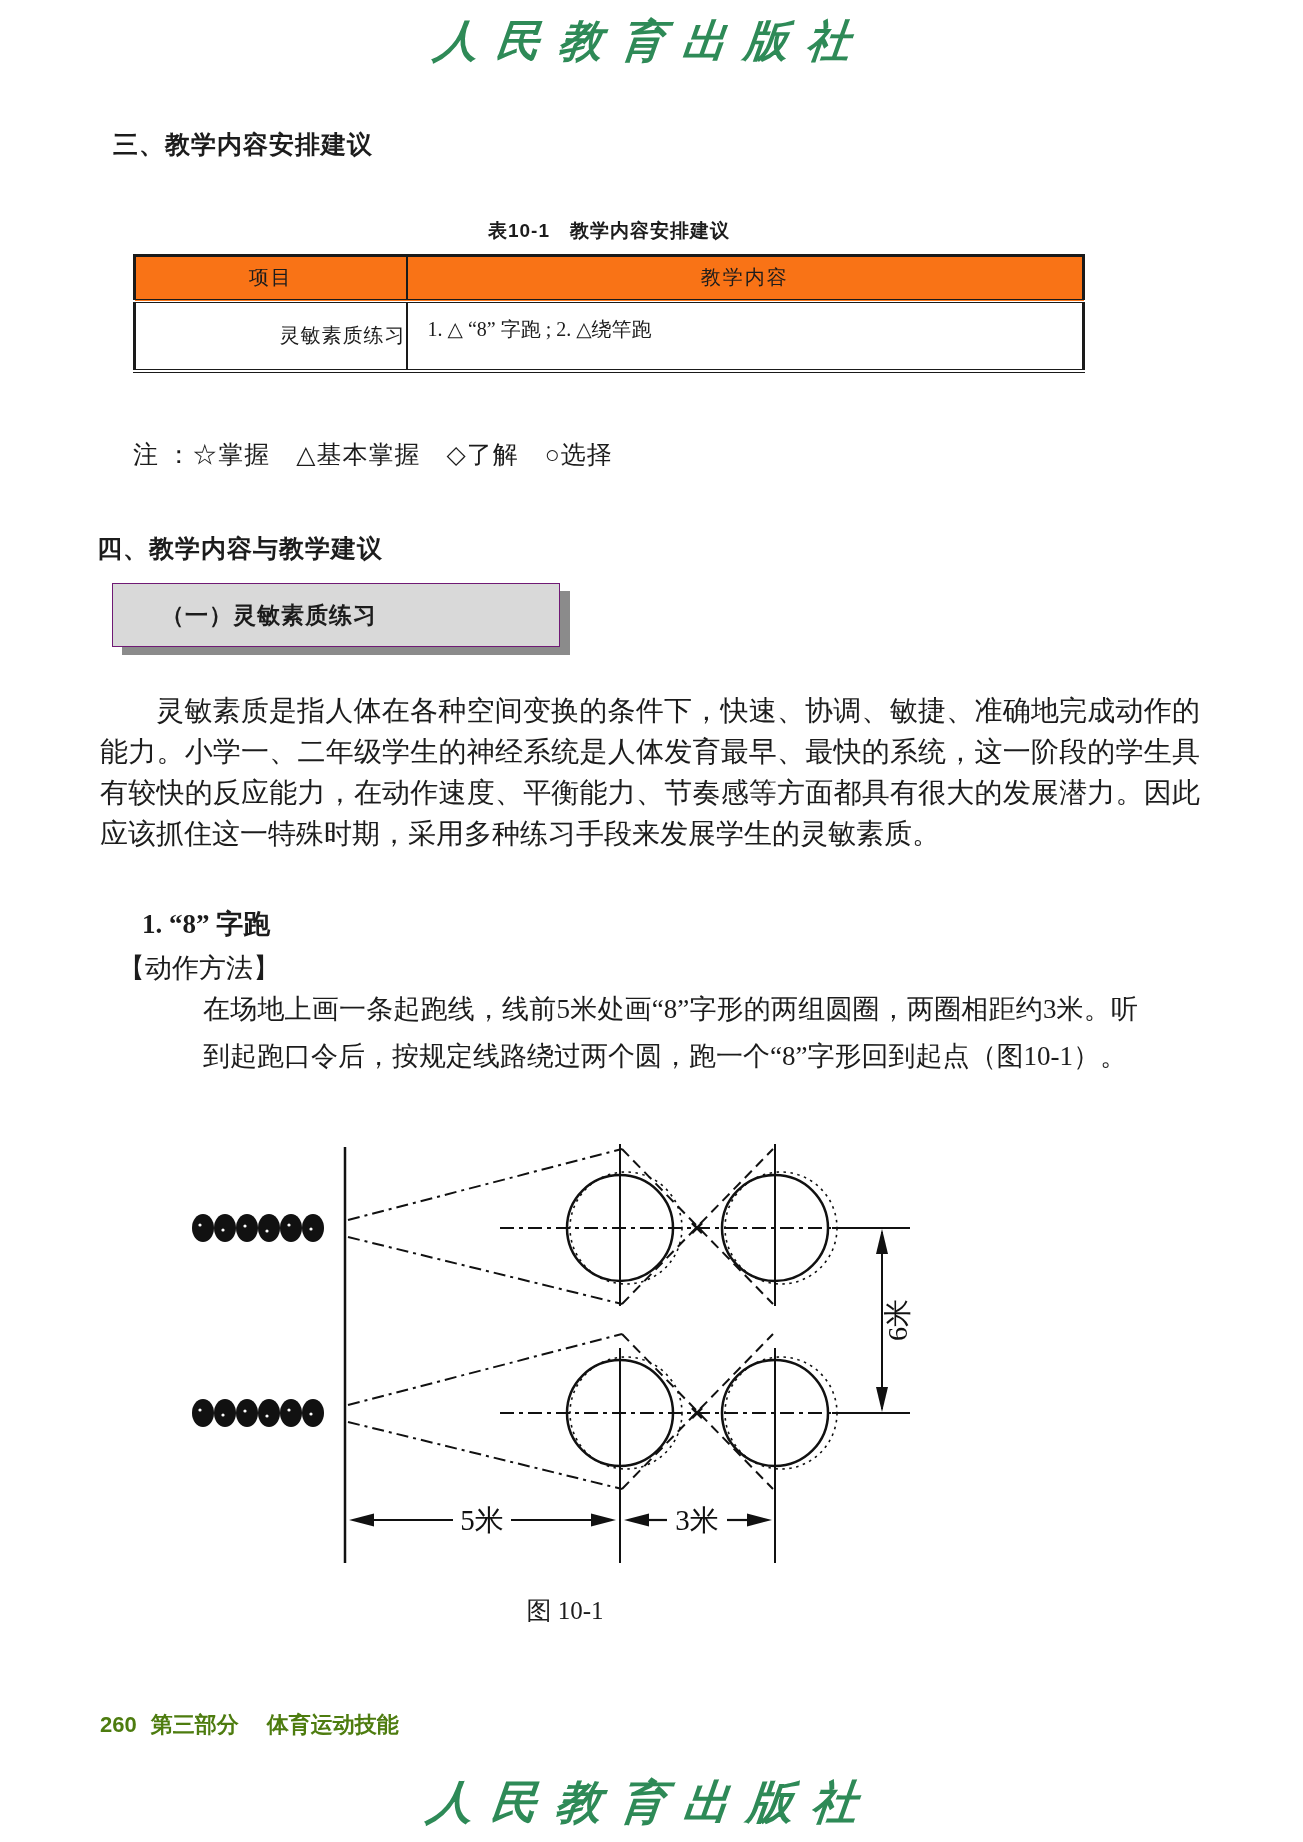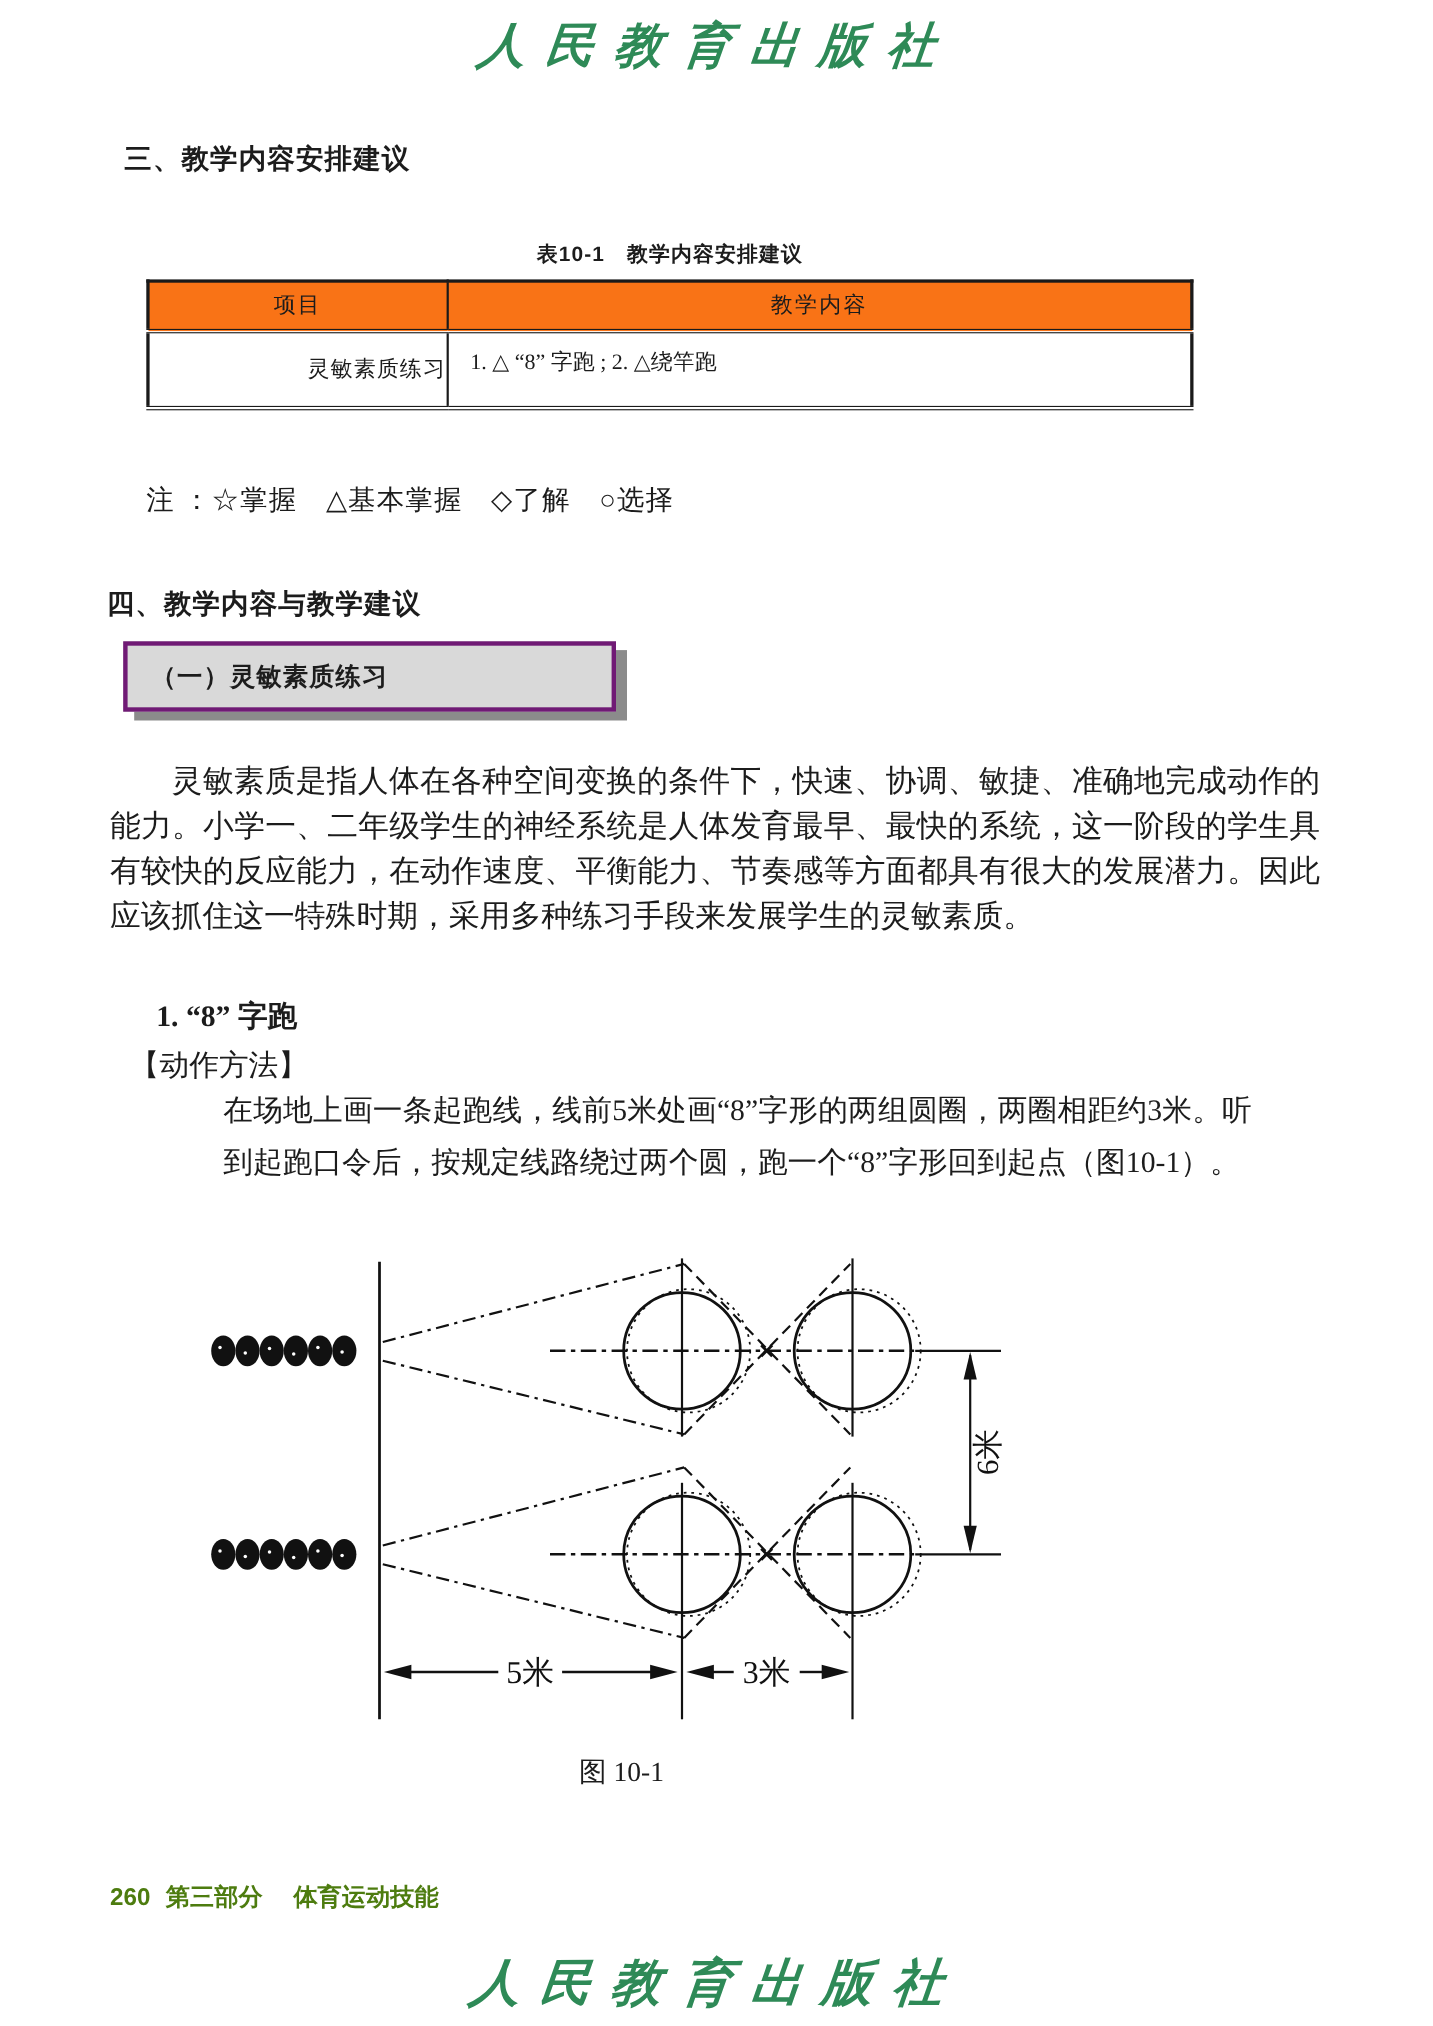--- a/index.html
+++ b/index.html
@@ -31,22 +31,22 @@
   col.item-col { width:272px; }
   td.cell-item { text-align:right; letter-spacing:1px;padding-left:29px; }
   td.cell-content { text-align:left; padding:6px 10px 20px 20px; }
   tr.row-1 td { height:48px; border-bottom:4px double #1a1a1a; }
   tr.row-2 td { height:86px; }
   .content-line { line-height:40px; }
 
   #table-note { left:133px; top:438px; font-size:25px; letter-spacing:1px; }
 
   #banner { left:112px; top:583px; width:448px; height:64px; background:#d9d9d9;
-            border:4px solid #701a75; box-shadow:10px 8px 0 #8b8b8b;
-            display:flex; align-items:center; padding-left:21px; }
+            border:1px solid #701a75; box-shadow:10px 8px 0 #8b8b8b;
+            display:flex; align-items:center; padding-left:48px; }
   #banner .title { font-family:"Liberation Sans","DejaVu Sans",sans-serif;
                    font-weight:bold; font-size:23px; letter-spacing:1px; }
 
   #para-intro { left:100px; top:690px; width:1100px; font-size:28px; line-height:41px;
                 text-align:justify; text-indent:2em; }
 
   #exercise-heading { left:142px; top:906px; font-size:27px; font-weight:bold; }
   #method-label { left:118px; top:950px; font-size:27px; }
 
   #para-method { left:203px; top:986px; width:935px; font-size:27px; line-height:47px;

